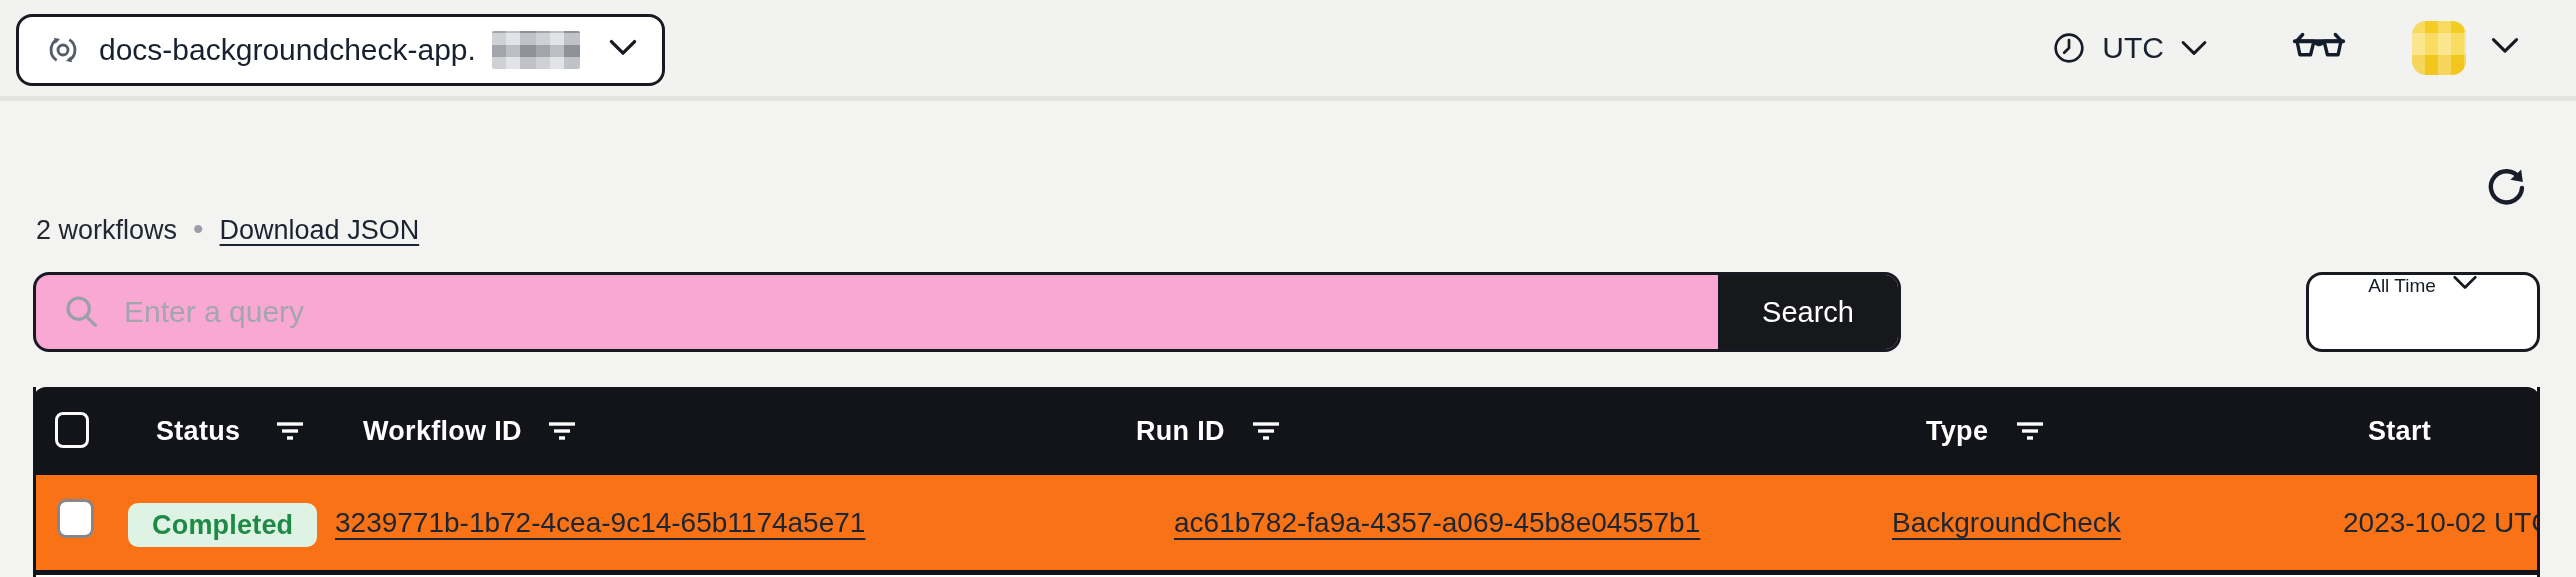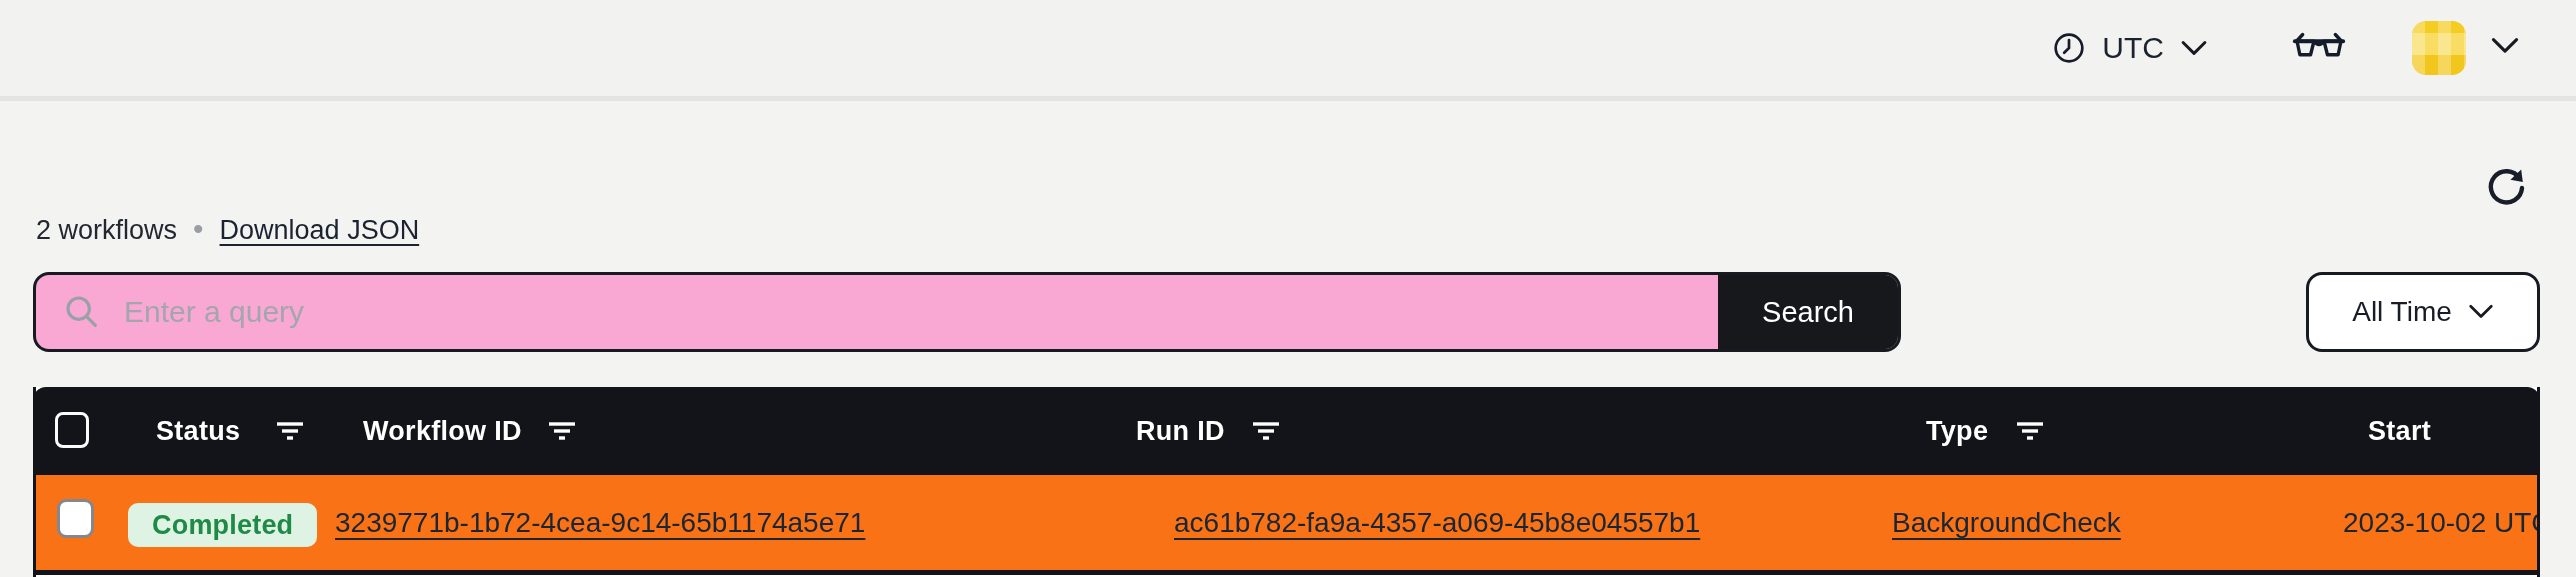--- a/index.html
+++ b/index.html
@@ -67,22 +67,22 @@
     font-family:"Liberation Sans", sans-serif; background:transparent;
   }
   .search-input::placeholder{ color:#a3a6ad; }
   .search-btn{
     width:180px; background:#17181c; color:#ffffff; border:none; cursor:pointer;
     font-size:29px; font-weight:500; font-family:"Liberation Sans", sans-serif;
   }
   .time-filter{
     position:absolute; left:2306px; top:272px; width:234px; height:80px;
     box-sizing:border-box; border:3px solid #181a22; border-radius:16px;
-    background:#ffffff; display:flex; align-items:center; justify-content:center;
-    gap:16px; font-size:28px; font-weight:500; color:#171c26; cursor:pointer;
+    background:#ffffff; display:flex; align-items:flex-start; justify-content:center;
+    gap:16px; font-size:19px; font-weight:500; color:#171c26; cursor:pointer;
   }
   
   .wf-table{
     position:absolute; left:33px; top:387px; width:2507px; height:191px;
     box-sizing:border-box; background:#ffffff; overflow:hidden;
     border-left:3px solid #131419; border-right:3px solid #131419;
   }
   .thead{
     position:relative; height:88px; background:#131419;
     border-radius:13px 13px 0 0; margin:0 -3px; 
@@ -117,20 +117,38 @@
   .trow-partial{ height:9px; background:#ffffff; }
   .filter-icon{ cursor:pointer; display:flex; }
 </style>
 </head>
 <body>
 
 <div class="screen">
 
   <div class="topbar">
 
+    <div class="ns-select">
+      <span style="display:flex;">
+        <svg width="40" height="40" viewBox="0 0 24 24" fill="none">
+          <circle cx="12" cy="12" r="3" stroke="#565c68" stroke-width="1.7"></circle>
+          <path d="M8.2 18.2 A7.4 7.4 0 0 1 8.2 5.8" stroke="#565c68" stroke-width="1.7" fill="none"></path>
+          <path d="M15.8 5.8 A7.4 7.4 0 0 1 15.8 18.2" stroke="#565c68" stroke-width="1.7" fill="none"></path>
+          <path d="M6.6 4.6 L10.2 5.4 L7.5 8.2 Z" fill="#565c68"></path>
+          <path d="M17.4 19.4 L13.8 18.6 L16.5 15.8 Z" fill="#565c68"></path>
+        </svg>
+      </span>
+      <span class="ns-label">docs-backgroundcheck-app.</span>
+      <span class="redacted-blob"></span>
+      <span class="ns-chevron">
+        <svg width="30" height="18" viewBox="0 0 22 14" fill="none">
+          <path d="M2 2 L11 11 L20 2" stroke="#181a22" stroke-width="2.6" stroke-linecap="round" stroke-linejoin="round"></path>
+        </svg>
+      </span>
+    </div>
 
     <div class="topbar-right">
       <div class="tz-group">
         <span style="display:flex;">
           <svg width="34" height="34" viewBox="0 0 24 24" fill="none">
             <circle cx="12" cy="12" r="9.4" stroke="#161d29" stroke-width="1.9"></circle>
             <path d="M12 6.4 V12 L8.6 15.4" stroke="#161d29" stroke-width="1.9" stroke-linecap="round"></path>
           </svg>
         </span>
         <span class="tz-label">UTC</span>

